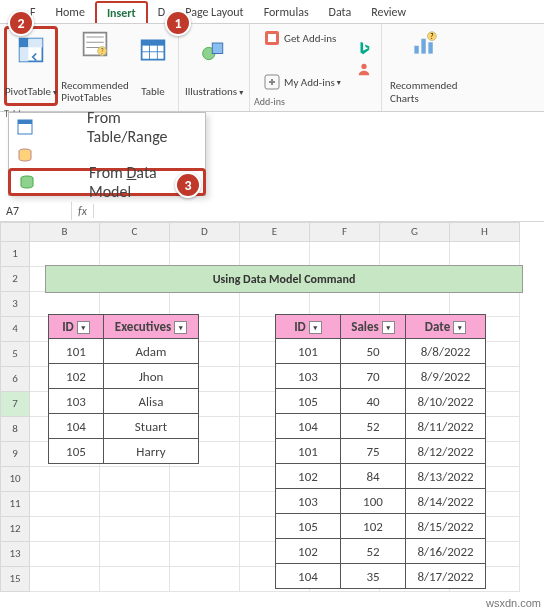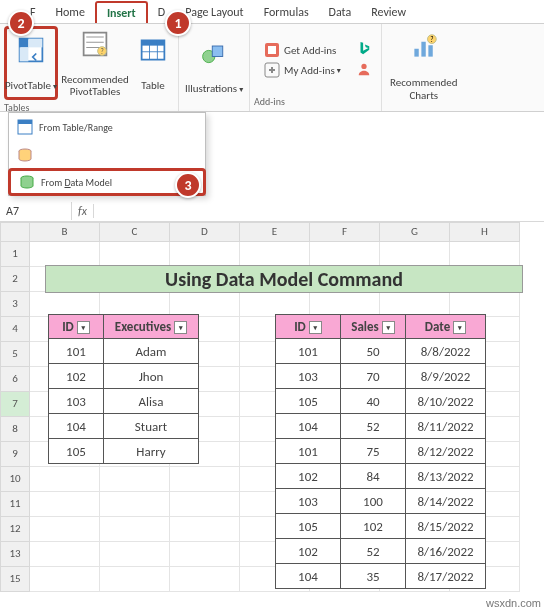--- a/index.html
+++ b/index.html
@@ -8,47 +8,47 @@
 .tabs { display: flex; align-items: center; height: 24px; border-bottom: 1px solid #d0d0d0; padding-left: 20px; background: #fff; }
 .tab { padding: 3px 10px; font-size: 12px; color: #444; cursor: pointer; position: relative; }
 .tab.active { border: 2px solid #c0392b; border-bottom: none; color: #217346; font-weight: 600; border-radius: 3px 3px 0 0; }
 
 .ribbon { height: 88px; border-bottom: 1px solid #d0d0d0; display: flex; background: #fafafa; position: relative; }
 .r-group { border-right: 1px solid #e0e0e0; display: flex; flex-direction: column; padding: 2px 4px; }
 .r-items { display: flex; flex: 1; }
 .r-big { display: flex; flex-direction: column; align-items: center; justify-content: center; width: 54px; padding: 2px; cursor: pointer; }
 .r-big.highlight { border: 3px solid #c0392b; border-radius: 4px; }
 .r-big .ico { width: 32px; height: 32px; display: flex; align-items: center; justify-content: center; }
-.r-big .lbl { font-size: 11px; text-align: center; line-height: 1.1; margin-top: 14px; }
+.r-big .lbl { font-size: 11px; text-align: left; line-height: 1.1; margin-top: 20px; }
 .r-caption { font-size: 10px; color: #666; padding: 1px 0; }
 .r-small { display: flex; align-items: center; font-size: 11px; padding: 2px 6px; cursor: pointer; }
 .r-small .si { width: 16px; height: 16px; margin-right: 4px; }
-.addin-col { display: flex; flex-direction: column; justify-content: center; padding: 2px 4px; }
+.addin-col { display: flex; flex-direction: column; justify-content: space-between; padding: 2px 4px; }
 .chev { font-size: 8px; margin-left: 2px; }
 
 .dropdown { position: absolute; left: 8px; top: 112px; width: 198px; background: #fff; border: 1px solid #bfbfbf; box-shadow: 3px 3px 6px rgba(0,0,0,.15); z-index: 50; }
-.dd-item { display: flex; align-items: center; height: 28px; padding: 0 8px; font-size: 10px; cursor: pointer; }
+.dd-item { display: flex; align-items: center; height: 28px; padding: 0 8px; font-size: 16px; cursor: pointer; gap: 48px; }
 .dd-item.highlight { border: 3px solid #c0392b; border-radius: 4px; margin: -1px; }
 .dd-ico { width: 16px; height: 16px; margin-right: 6px; }
 
 .fbar { display: flex; align-items: center; height: 22px; border-bottom: 1px solid #d8d8d8; font-size: 12px; }
 .namebox { width: 72px; padding: 2px 6px; border-right: 1px solid #d8d8d8; }
 .fx { padding: 0 6px; font-style: italic; color: #666; border-right: 1px solid #d8d8d8; }
 
 .grid { position: relative; }
 .col-headers { display: flex; height: 20px; }
 .corner { width: 30px; border: 1px solid #d8d8d8; background: #f0f0f0; }
 .ch { flex: 0 0 70px; border: 1px solid #d8d8d8; border-left: none; background: #f0f0f0; text-align: center; font-size: 11px; color: #555; line-height: 18px; }
 .rows { }
 .row { display: flex; height: 25px; }
 .rh { width: 30px; border: 1px solid #d8d8d8; border-top: none; background: #f0f0f0; text-align: center; font-size: 11px; color: #555; line-height: 24px; }
 .rh.sel { background: #d4edd5; }
 .cell { flex: 0 0 70px; border-right: 1px solid #e4e4e4; border-bottom: 1px solid #e4e4e4; text-align: center; font-size: 13px; line-height: 24px; display: flex; align-items: center; justify-content: center; }
 
-.title-band { position: absolute; left: 45px; top: 23px; width: 478px; height: 28px; background: #c7e6c3; border: 1px solid #999; display: flex; align-items: center; justify-content: center; font-size: 20px; font-weight: 600; color: #333; font-family: Calibri, Arial; }
+.title-band { position: absolute; left: 45px; top: 23px; width: 478px; height: 28px; background: #c7e6c3; border: 1px solid #999; display: flex; align-items: center; justify-content: center; font-size: 12px; font-weight: 600; color: #333; font-family: Calibri, Arial; }
 
 .gridarea { position: relative; min-height: 412px; }
 
 table.data { position: absolute; border-collapse: collapse; font-size: 13px; font-family: Calibri, Arial; }
 table.data th { background: #f9a8d4; border: 1px solid #555; padding: 4px 4px; font-weight: 700; font-size: 13px; position: relative; height: 15px; white-space: nowrap; }
 table.data td { border: 1px solid #555; padding: 4px 0; text-align: center; height: 25px; background: #fff; }
 .filter-btn { display: inline-block; width: 13px; height: 13px; border: 1px solid #888; background: #fff; margin-left: 3px; font-size: 7px; line-height: 11px; text-align: center; vertical-align: middle; }
 
 .t1 { left: 48px; top: 72px; }
 .t1 th:nth-child(1),.t1 td:nth-child(1){width:55px}

